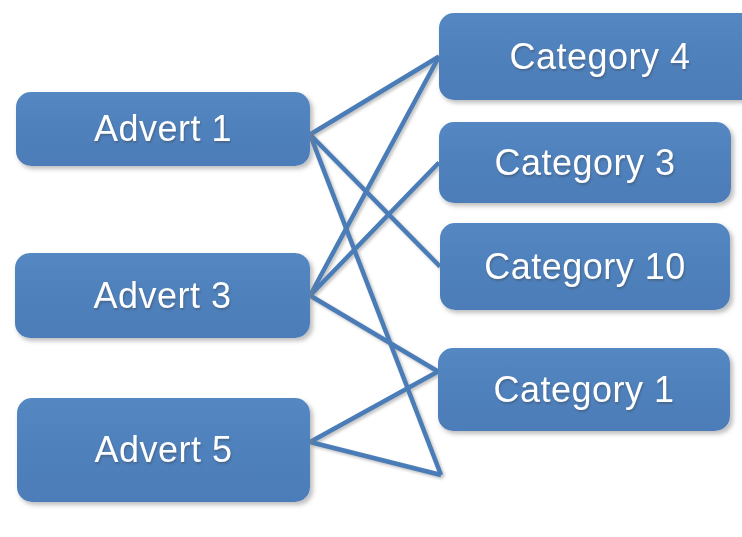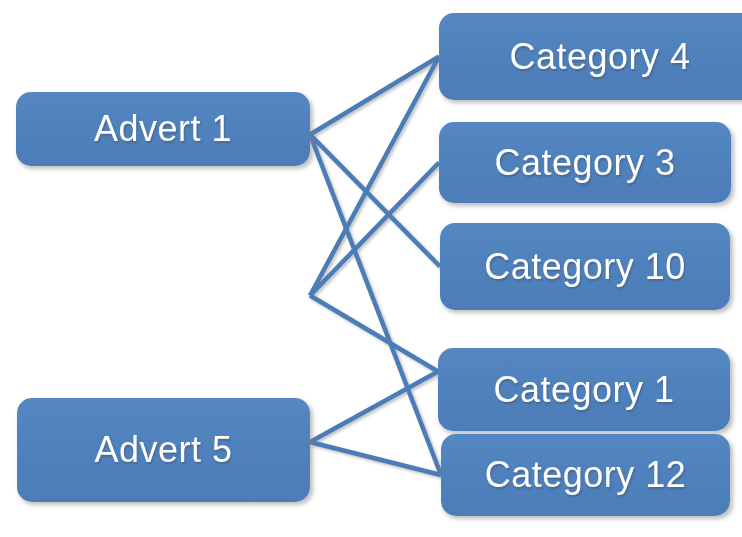--- a/index.html
+++ b/index.html
@@ -50,31 +50,31 @@
       <line x1="310" y1="295.5" x2="439" y2="56.5" stroke="#4a7cb8" stroke-width="4.5" stroke-linecap="butt"></line>
       <line x1="310" y1="295.5" x2="439" y2="162.5" stroke="#4a7cb8" stroke-width="4.5" stroke-linecap="butt"></line>
       <line x1="310" y1="295.5" x2="438" y2="371.5" stroke="#4a7cb8" stroke-width="4.5" stroke-linecap="butt"></line>
       <line x1="310" y1="442" x2="438" y2="371.5" stroke="#4a7cb8" stroke-width="4.5" stroke-linecap="butt"></line>
       <line x1="310" y1="442" x2="441" y2="475" stroke="#4a7cb8" stroke-width="4.5" stroke-linecap="butt"></line>
     </svg>
 
   <div class="node" style="left: 16px; top: 92px; width: 294px; height: 74px;">
     <span>Advert 1</span>
   </div>
+  <div class="node" style="left: 15px; top: 253px; width: 295px; height: 85px;">
+    <span>Advert 3</span>
+  </div>
   <div class="node" style="left: 17px; top: 398px; width: 293px; height: 104px;">
     <span>Advert 5</span>
   </div>
   <div class="node" style="left: 439px; top: 13px; width: 322px; height: 87px;">
     <span>Category 4</span>
   </div>
   <div class="node" style="left: 439px; top: 122px; width: 292px; height: 81px;">
     <span>Category 3</span>
   </div>
   <div class="node" style="left: 440px; top: 223px; width: 290px; height: 87px;">
     <span>Category 10</span>
   </div>
   <div class="node" style="left: 438px; top: 348px; width: 292px; height: 83px;">
     <span>Category 1</span>
   </div>
-  <div class="node" style="left: 441px; top: 434px; width: 289px; height: 82px;">
-    <span>Category 12</span>
-  </div>
 </div>
 
 </body></html>

